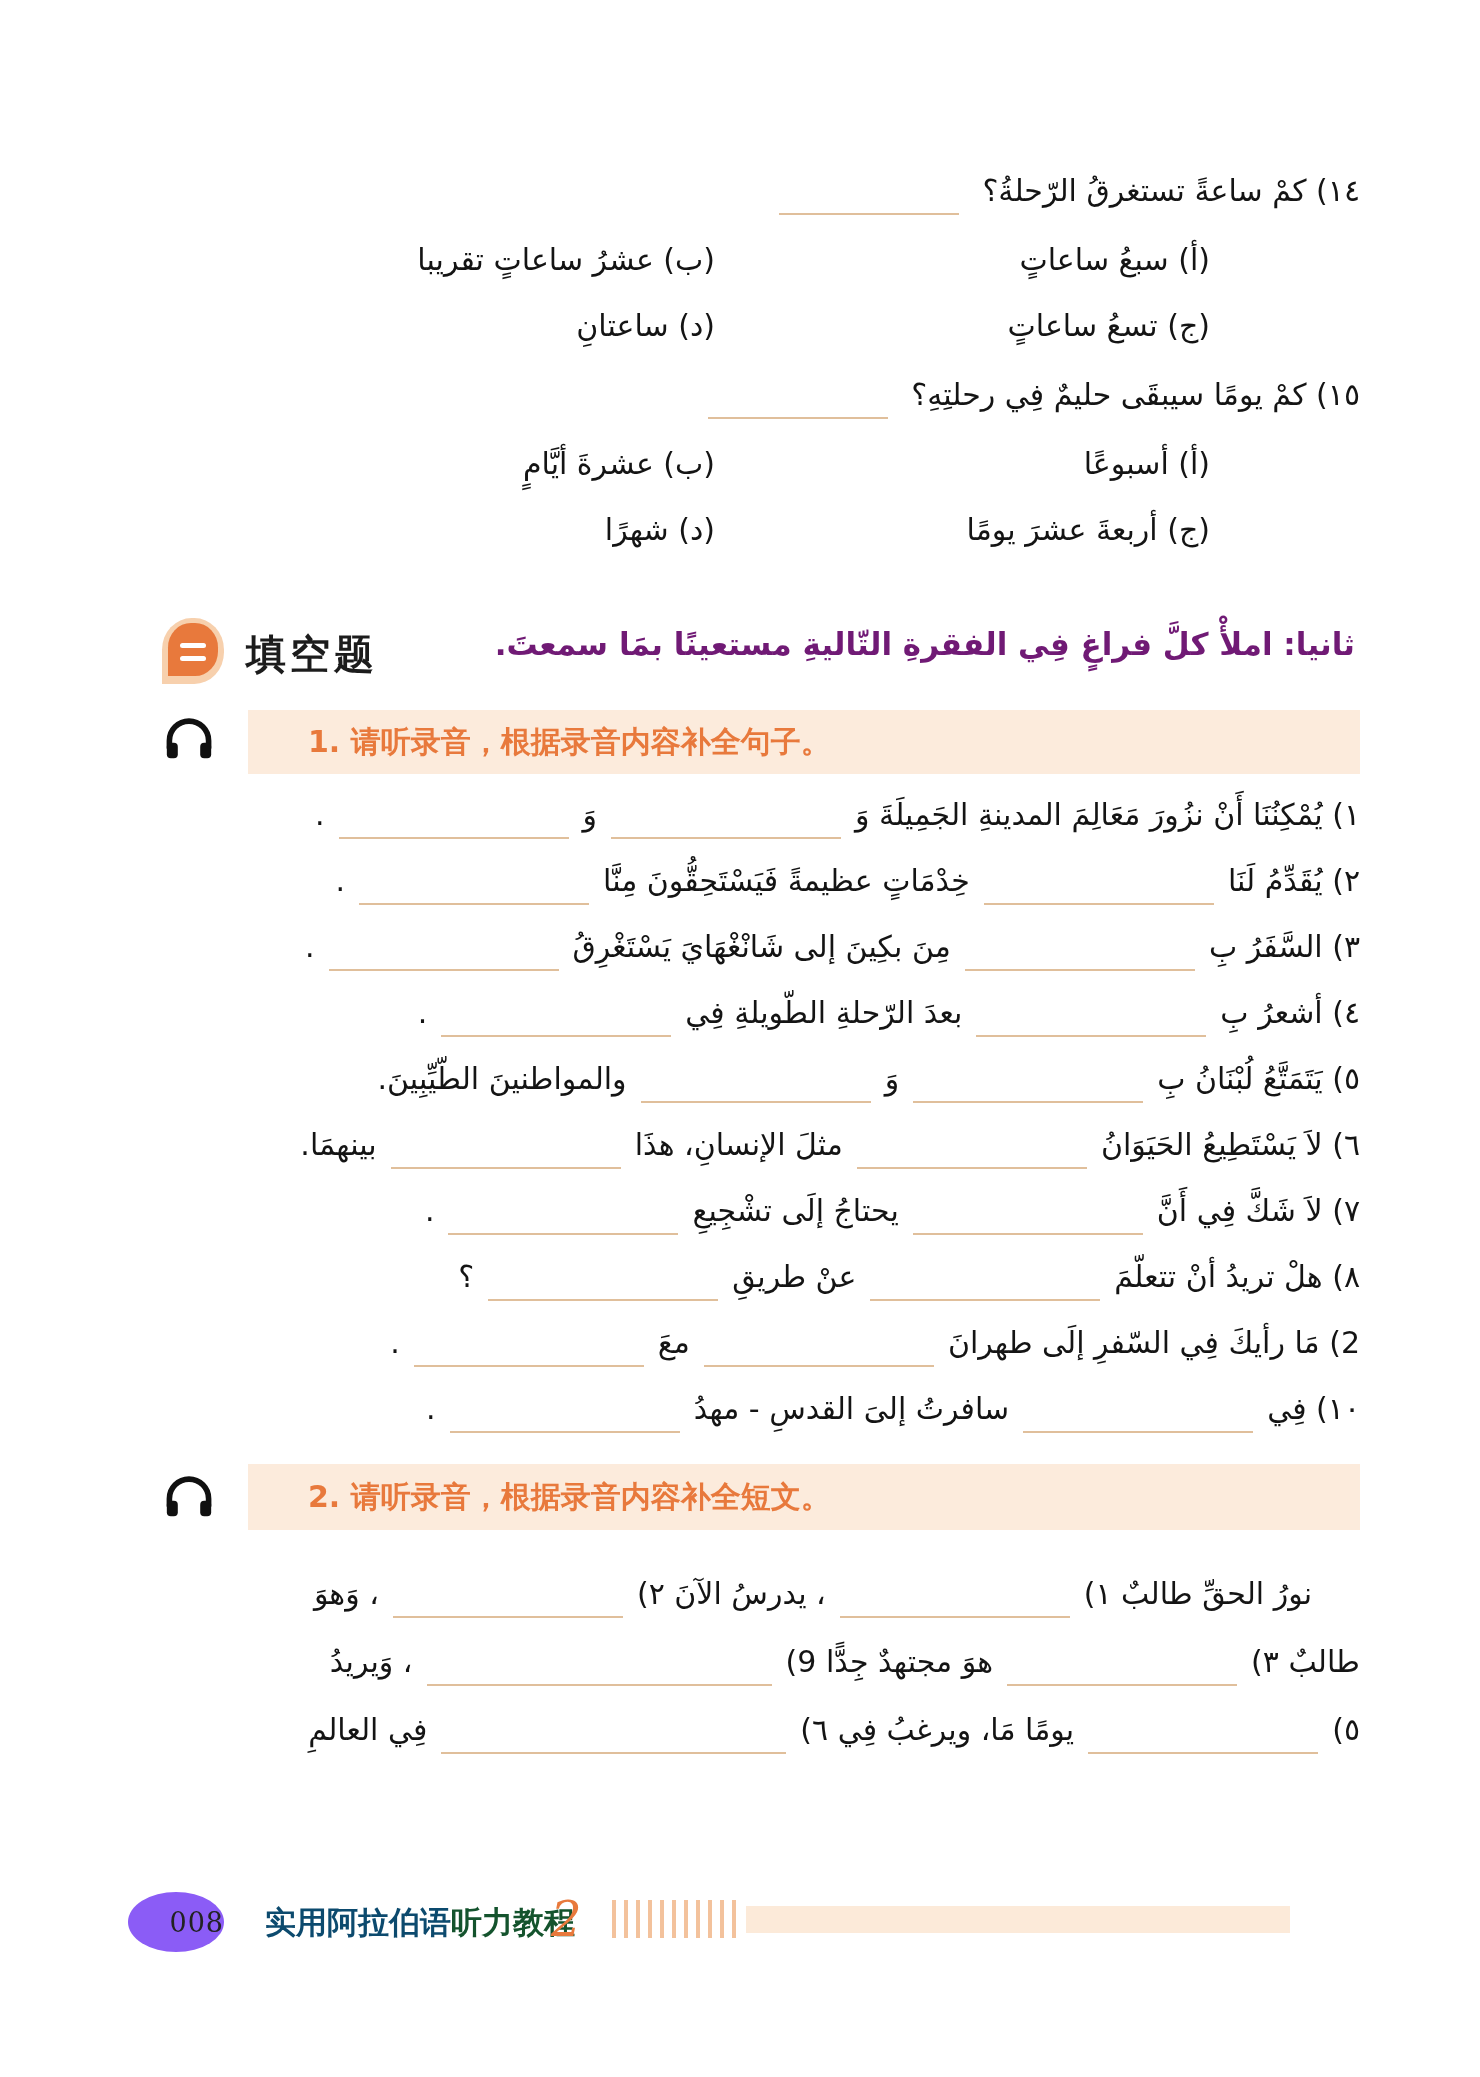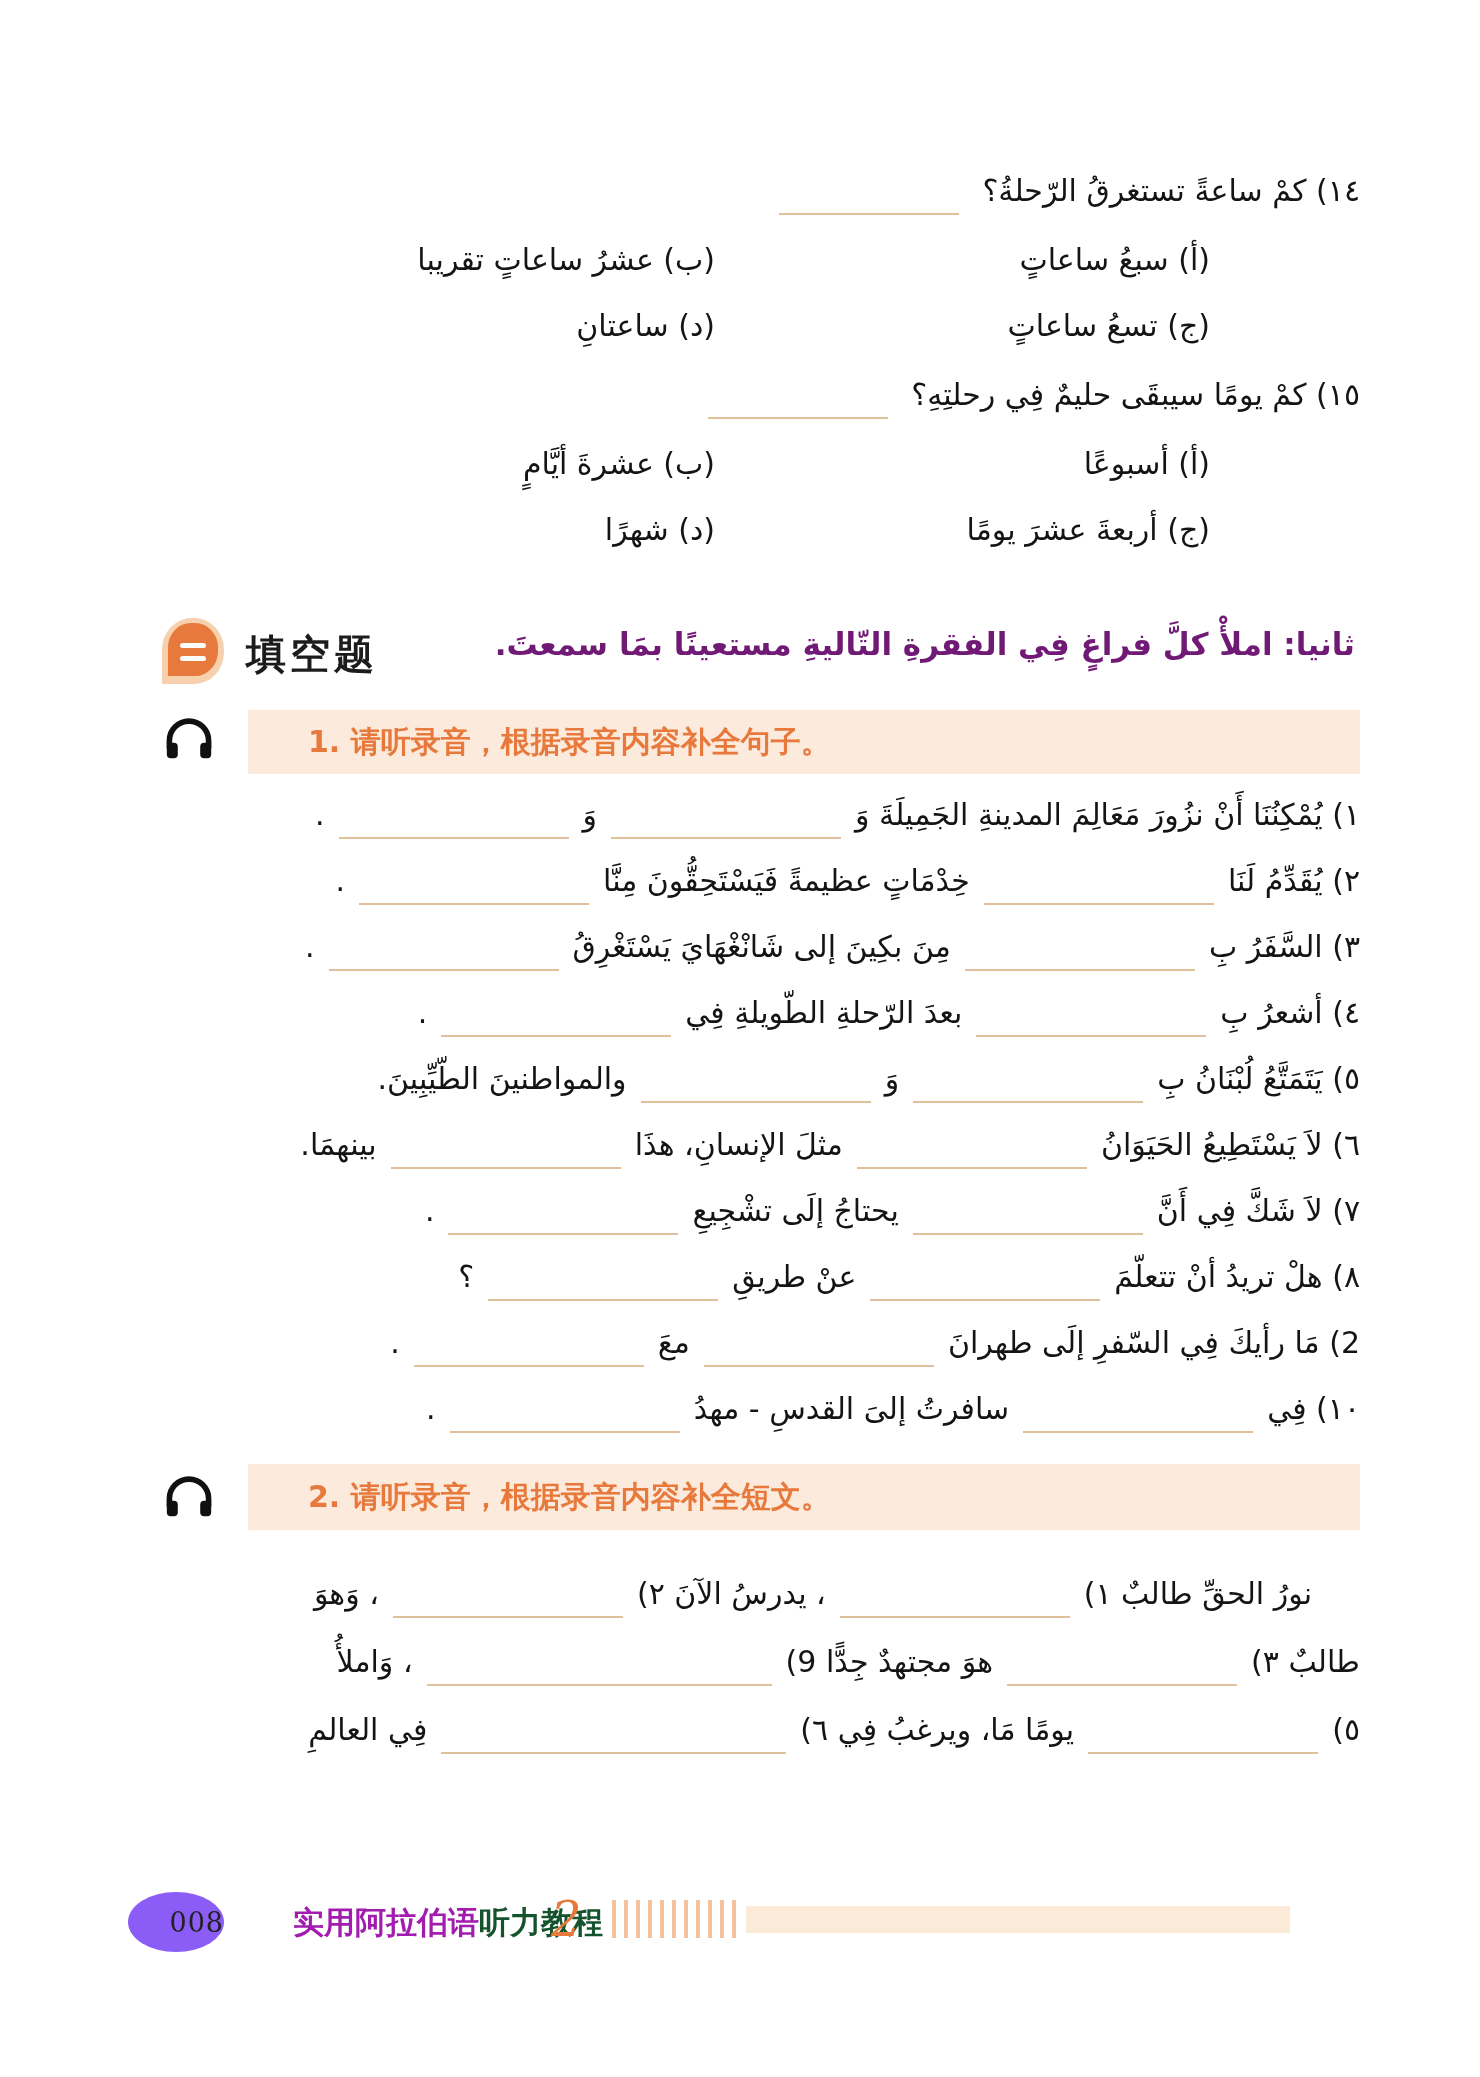--- a/index.html
+++ b/index.html
@@ -46,21 +46,21 @@
   .sent { font-size:30px; line-height:66px; white-space:nowrap; }
   .passage { top:1560px; right:120px; left:90px; }
   .passage .sent { line-height:68px; }
   .passage .sent.indent { text-indent:48px; }
 
   
   .foot-ellipse { left:128px; top:1892px; width:96px; height:60px; background:#8b5cf6; border-radius:50%;
                   display:flex; align-items:center; justify-content:flex-end; }
   .foot-page { font-family:"DejaVu Serif", serif; font-size:27px; color:#222; padding-left:8px; letter-spacing:1px; }
   .foot-series { left:265px; top:1892px; line-height:60px; font-size:31px; font-weight:bold; direction:ltr; white-space:nowrap; }
-  .foot-series .orange { color:#a21caf;margin-left:28px; } .foot-series .black { color:#14532d; }
+  .foot-series .orange { color:#0c4a6e; } .foot-series .black { color:#14532d; }
   .foot-vol { left:551px; top:1886px; font-family:"DejaVu Serif", serif; font-style:italic; font-size:48px; color:#e8793c; line-height:66px; }
   .foot-ticks { left:612px; top:1900px; width:124px; height:38px;
     background:repeating-linear-gradient(90deg,#f3c29c 0 4px, transparent 4px 12px); }
   .foot-bar { left:746px; top:1906px; width:544px; height:27px; background:#fcead9; }
 </style>
 </head>
 <body>
 
 <div class="page">
 
@@ -153,21 +153,21 @@
   </div>
   <div class="abs banner banner2">
     <div class="banner-text">2. 请听录音，根据录音内容补全短文。</div>
   </div>
 
   <div class="abs ar passage">
     <div class="sent indent">
       <span>نورُ الحقِّ طالبٌ ١)</span><span class="blank w230"></span><span>، يدرسُ الآنَ ٢)</span><span class="blank w230"></span><span>، وَهوَ</span>
     </div>
     <div class="sent">
-      <span>طالبٌ ٣)</span><span class="blank w230"></span><span>هوَ مجتهدٌ جِدًّا 9)</span><span class="blank w345"></span><span>، وَاملأُ</span>
+      <span>طالبٌ ٣)</span><span class="blank w230"></span><span>هوَ مجتهدٌ جِدًّا 9)</span><span class="blank w345"></span><span>، وَيريدُ</span>
     </div>
     <div class="sent">
       <span>٥)</span><span class="blank w230"></span><span>يومًا مَا، ويرغبُ فِي ٦)</span><span class="blank w345"></span><span>فِي العالمِ</span>
     </div>
   </div>
 
   <div class="abs foot-ellipse">
     <span class="foot-page">008</span>
   </div>
   <div class="abs foot-series">

